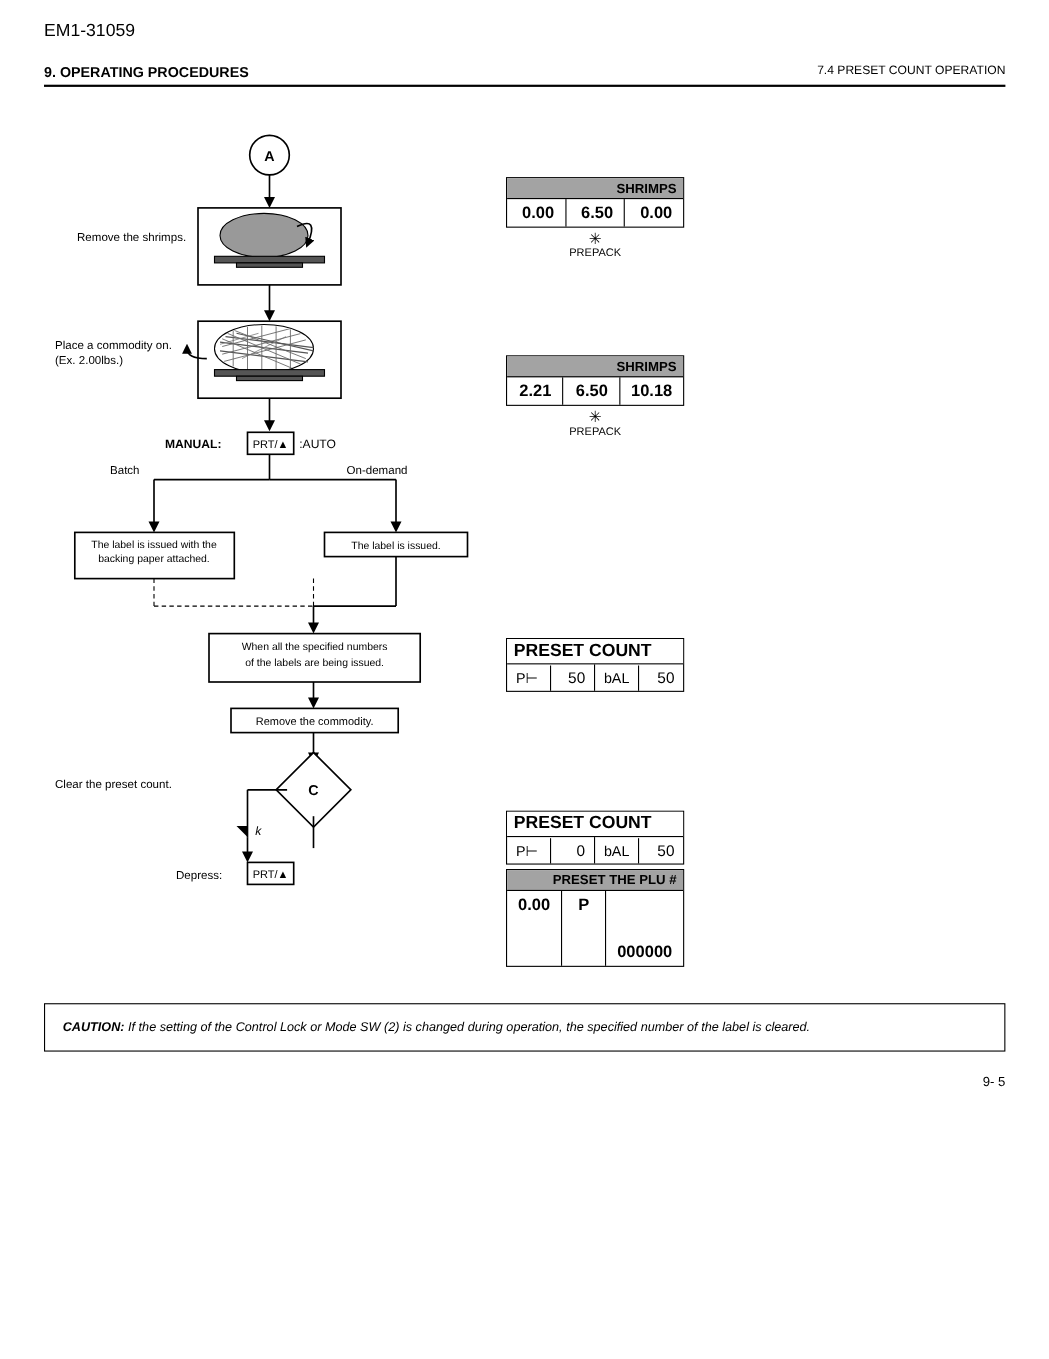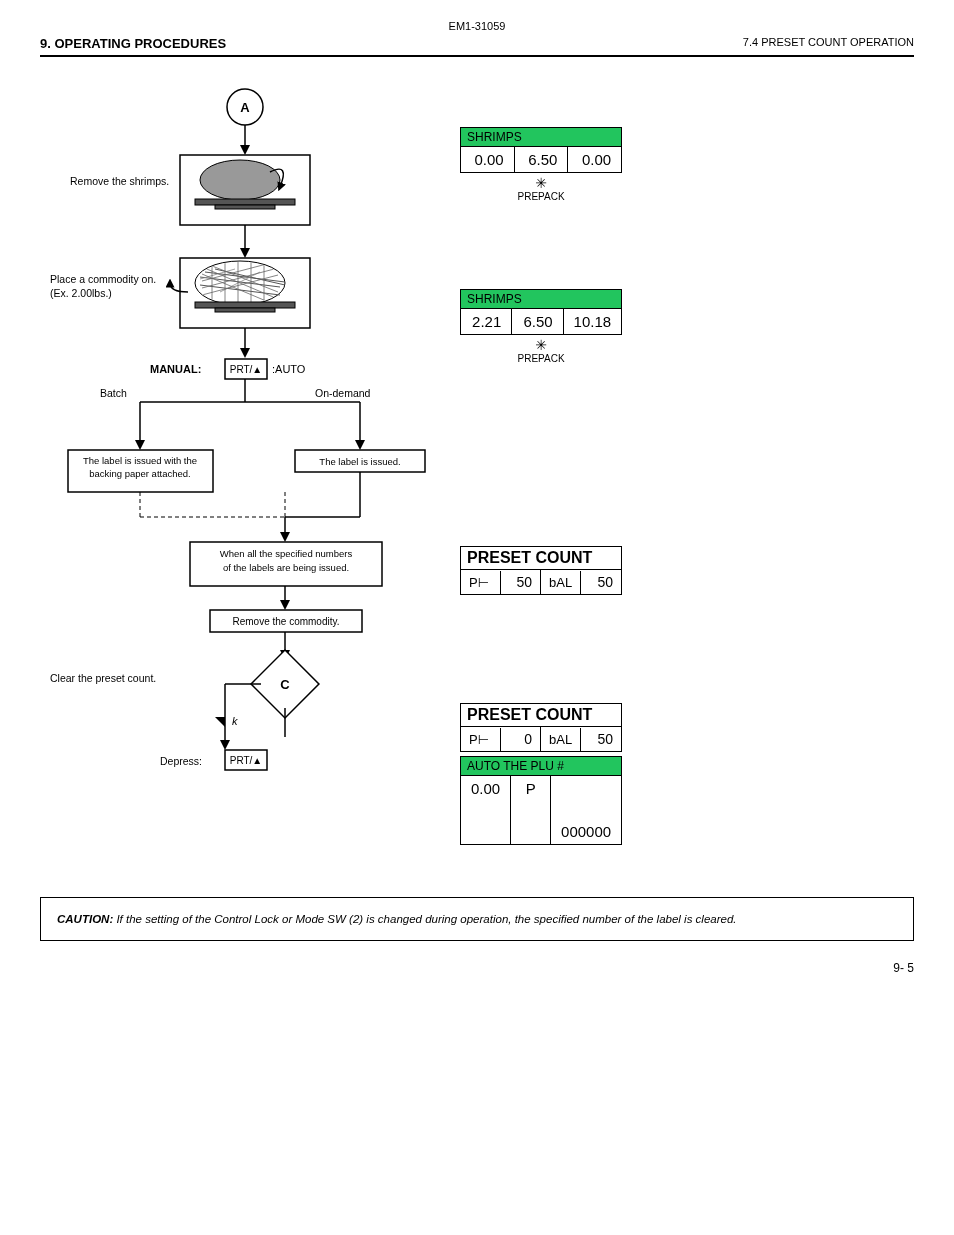--- a/index.html
+++ b/index.html
@@ -11,62 +11,63 @@
       min-height: 1235px;
       position: relative;
     }
     .page {
       width: 954px;
       min-height: 1235px;
       padding: 20px 40px 30px 40px;
       position: relative;
     }
     .header-top {
-      text-align: center;
-      font-size: 11px;
-      margin-bottom: 4px;
+      text-align: left;
+      font-size: 16px;
+      margin-bottom: 20px;
     }
     .header-section {
       display: flex;
       justify-content: space-between;
       align-items: flex-start;
       border-bottom: 2px solid #000;
       padding-bottom: 4px;
-      margin-bottom: 20px;
+      margin-bottom: 32px;
     }
     .header-section .section-title {
       font-weight: bold;
       font-size: 13px;
     }
     .header-section .subsection-title {
       font-size: 11px;
     }
     
     .display-panel {
       border: 1.5px solid #000;
       margin-bottom: 2px;
     }
     .display-header {
-      background: #22c55e;
+      background: #a3a3a3;
       border-bottom: 1.5px solid #000;
       padding: 2px 6px;
       font-size: 12px;
-      font-weight: normal;
+      font-weight: bold;
+      text-align: right;
     }
     .display-row {
       display: flex;
       border-top: none;
     }
     .display-cell {
       border-right: 1.5px solid #000;
       padding: 4px 10px;
       font-size: 14px;
       text-align: right;
       flex: 1;
-      font-weight: normal;
+      font-weight: bold;
     }
     .display-cell:last-child {
       border-right: none;
     }
     .prepack-icon {
       text-align: center;
       font-size: 10px;
       margin-top: 2px;
     }
     .preset-panel {
@@ -329,31 +330,31 @@
           <div class="preset-header">PRESET COUNT</div>
           <div class="preset-row">
             <div class="preset-cell" style="font-size:13px; min-width:40px; border-right:1.5px solid #000;">P⊢</div>
             <div class="preset-cell" style="font-size:14px; min-width:40px; border-right:1.5px solid #000; text-align:right;">0</div>
             <div class="preset-cell" style="font-size:13px; min-width:40px; border-right:1.5px solid #000;">bAL</div>
             <div class="preset-cell" style="font-size:14px; min-width:40px; text-align:right;">50</div>
           </div>
         </div>
 
         <div class="display-panel" style="margin-top:4px;">
-          <div class="display-header">AUTO THE PLU #</div>
+          <div class="display-header">PRESET THE PLU #</div>
           <div class="display-row">
             <div class="display-cell" style="font-size:15px;">0.00</div>
             <div class="display-cell" style="font-size:15px; text-align:center;">P</div>
             <div class="display-cell" style="font-size:15px;margin-top:43px;">000000</div>
           </div>
         </div>
       </div>
 
     </div>
   </div>
 
-  <div class="caution-box" style="margin-top: 27px;">
+  <div class="caution-box" style="margin-top: 8px;">
     <span class="caution-label">CAUTION:</span>
     <span style="font-style:italic;">If the setting of the Control Lock or Mode SW (2) is changed during operation, the specified number of the label is cleared.</span>
   </div>
 
   <div class="page-number">9- 5</div>
 </div>
 
 </body></html>

